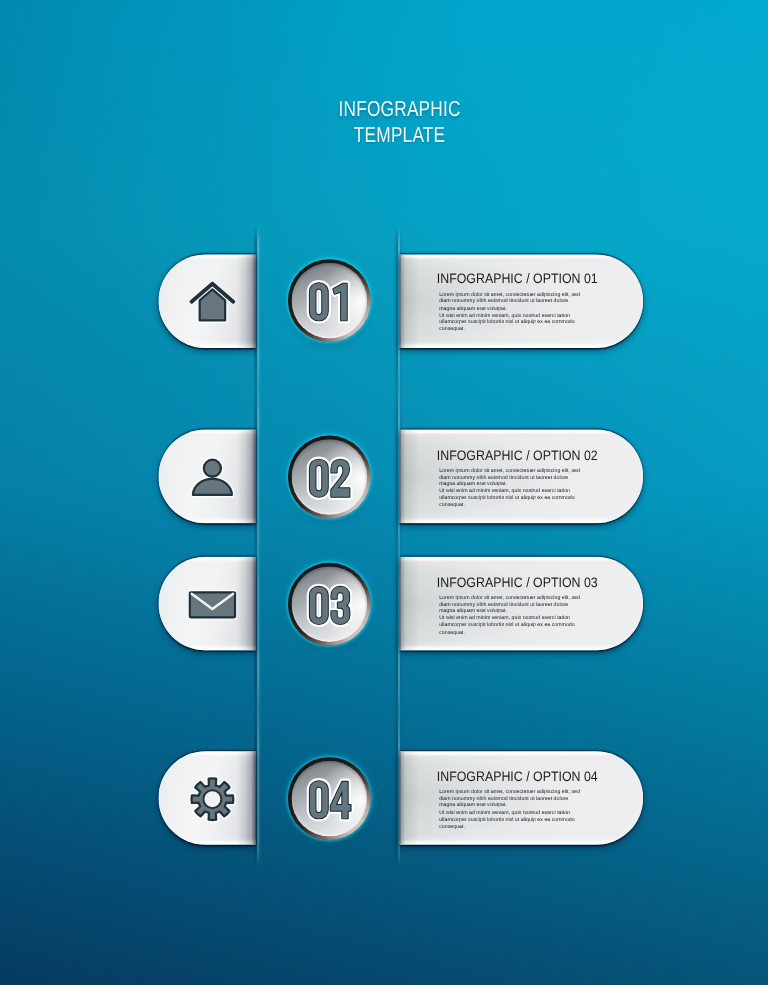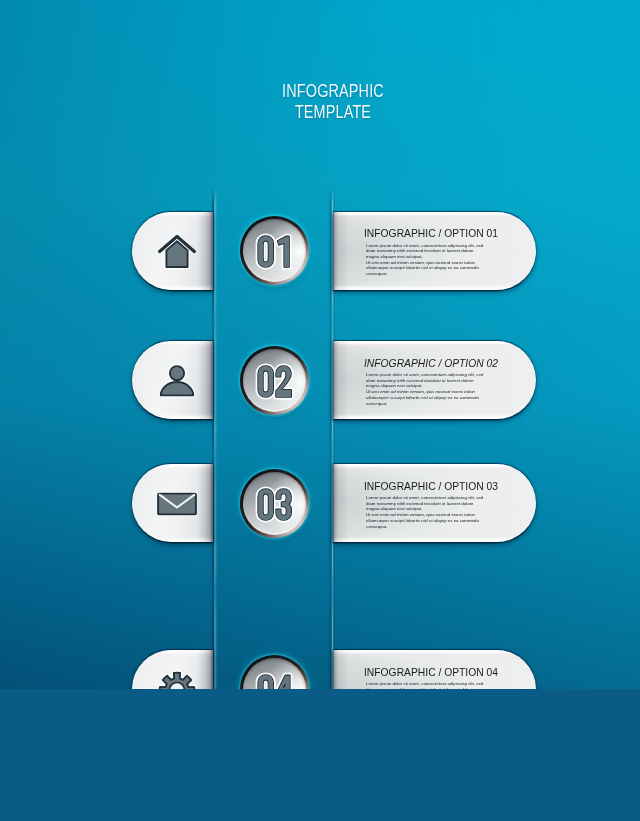--- a/index.html
+++ b/index.html
@@ -1,20 +1,20 @@
 <!DOCTYPE html>
 <html><head>
 <meta charset="utf-8">
 <title>Infographic Template</title>
 <style>
   html,body{margin:0;padding:0;background:#0a5c86;}
   body{width:640px;height:821px;overflow:hidden;
        font-family:"Liberation Sans",sans-serif;
        -webkit-font-smoothing:antialiased;}
-  #stage{position:relative;width:640px;height:689px;overflow:hidden;}
+  #stage{position:relative;width:640px;height:821px;overflow:hidden;}
 
   
   .bg-base{position:absolute;left:0;top:0;width:640px;height:821px;
     background:linear-gradient(180deg,
       rgb(1,137,176) 0px,
       rgb(5,140,175) 195px,
       rgb(5,128,168) 400px,
       rgb(3,94,134) 605px,
       rgb(6,58,96) 821px);}
   .bg-tint{position:absolute;left:0;top:0;width:640px;height:821px;
@@ -188,21 +188,21 @@
                 </g>
                 <g fill="#63767f" stroke="#16232a" stroke-width="1.6" stroke-linejoin="round" paint-order="stroke">
                   <path transform="translate(0,0)" d="M9 0 C13.4 0 16.5 2.8 16.5 7.6 L16.5 23.4 C16.5 28.2 13.4 31 9 31 C4.6 31 1.5 28.2 1.5 23.4 L1.5 7.6 C1.5 2.8 4.6 0 9 0 Z M9 4.6 C7.2 4.6 6.2 5.9 6.2 7.9 L6.2 23.1 C6.2 25.1 7.2 26.4 9 26.4 C10.8 26.4 11.8 25.1 11.8 23.1 L11.8 7.9 C11.8 5.9 10.8 4.6 9 4.6 Z"></path>
                   <path transform="translate(17.9,0)" d="M11.2 0.4 L14.4 0.4 L14.4 31 L9.6 31 L9.6 7.0 L4.3 8.9 L3.1 4.9 Z"></path>
                 </g>
               </g>
             </svg>
     </div>
   </div>
       </div>
-      <div class="row" style="top: 320px; font-style: italic;">
+      <div class="row" style="top: 337px;">
   <div class="ipanel">
     <div class="ipanel-sheen"></div>
     <div class="ipanel-edge"></div>
   </div>
   <div class="icon">
           <svg width="40" height="40" viewBox="0 0 40 40">
             <g fill="none" stroke="#ffffff" stroke-width="4.4" stroke-linejoin="round" opacity="0.85">
               <circle cx="20" cy="12.2" r="7.1"></circle>
               <path d="M3.8 34.4 A16.2 13.4 0 0 1 36.2 34.4 Z"></path>
             </g>
@@ -275,21 +275,21 @@
                 </g>
                 <g fill="#63767f" stroke="#16232a" stroke-width="1.6" stroke-linejoin="round" paint-order="stroke">
                   <path transform="translate(0,0)" d="M9 0 C13.4 0 16.5 2.8 16.5 7.6 L16.5 23.4 C16.5 28.2 13.4 31 9 31 C4.6 31 1.5 28.2 1.5 23.4 L1.5 7.6 C1.5 2.8 4.6 0 9 0 Z M9 4.6 C7.2 4.6 6.2 5.9 6.2 7.9 L6.2 23.1 C6.2 25.1 7.2 26.4 9 26.4 C10.8 26.4 11.8 25.1 11.8 23.1 L11.8 7.9 C11.8 5.9 10.8 4.6 9 4.6 Z"></path>
                   <path transform="translate(17.9,0)" d="M9 0 C13.4 0 16.4 2.8 16.4 7.3 L16.4 10.1 C16.4 12.7 15.5 14.4 13.7 15.3 C15.6 16.2 16.6 18.1 16.6 20.9 L16.6 23.7 C16.6 28.2 13.5 31 9 31 C4.6 31 1.5 28.2 1.5 23.7 L1.5 20.4 L6.1 20.4 L6.1 23.3 C6.1 25.3 7.2 26.5 9 26.5 C10.8 26.5 11.9 25.3 11.9 23.2 L11.9 20.7 C11.9 18.5 10.8 17.5 8.6 17.5 L6.9 17.5 L6.9 13.1 L8.6 13.1 C10.7 13.1 11.7 12.1 11.7 10.0 L11.7 7.6 C11.7 5.7 10.7 4.5 9 4.5 C7.2 4.5 6.1 5.7 6.1 7.7 L6.1 9.9 L1.6 9.9 L1.6 7.3 C1.6 2.8 4.6 0 9 0 Z"></path>
                 </g>
               </g>
             </svg>
     </div>
   </div>
       </div>
-      <div class="row" style="top: 629px;">
+      <div class="row" style="top: 605px;">
   <div class="ipanel">
     <div class="ipanel-sheen"></div>
     <div class="ipanel-edge"></div>
   </div>
   <div class="icon">
           <svg width="40" height="40" viewBox="0 0 40 40">
             <path d="M16.87 2.88 A17.40 17.40 0 0 1 23.13 2.88 L22.89 8.56 A11.80 11.80 0 0 1 26.05 9.87 L29.89 5.69 A17.40 17.40 0 0 1 34.31 10.11 L30.13 13.95 A11.80 11.80 0 0 1 31.44 17.11 L37.12 16.87 A17.40 17.40 0 0 1 37.12 23.13 L31.44 22.89 A11.80 11.80 0 0 1 30.13 26.05 L34.31 29.89 A17.40 17.40 0 0 1 29.89 34.31 L26.05 30.13 A11.80 11.80 0 0 1 22.89 31.44 L23.13 37.12 A17.40 17.40 0 0 1 16.87 37.12 L17.11 31.44 A11.80 11.80 0 0 1 13.95 30.13 L10.11 34.31 A17.40 17.40 0 0 1 5.69 29.89 L9.87 26.05 A11.80 11.80 0 0 1 8.56 22.89 L2.88 23.13 A17.40 17.40 0 0 1 2.88 16.87 L8.56 17.11 A11.80 11.80 0 0 1 9.87 13.95 L5.69 10.11 A17.40 17.40 0 0 1 10.11 5.69 L13.95 9.87 A11.80 11.80 0 0 1 17.11 8.56 Z" fill="none" stroke="#ffffff" stroke-width="4.6" stroke-linejoin="round" opacity="0.85"></path>
             <path d="M16.87 2.88 A17.40 17.40 0 0 1 23.13 2.88 L22.89 8.56 A11.80 11.80 0 0 1 26.05 9.87 L29.89 5.69 A17.40 17.40 0 0 1 34.31 10.11 L30.13 13.95 A11.80 11.80 0 0 1 31.44 17.11 L37.12 16.87 A17.40 17.40 0 0 1 37.12 23.13 L31.44 22.89 A11.80 11.80 0 0 1 30.13 26.05 L34.31 29.89 A17.40 17.40 0 0 1 29.89 34.31 L26.05 30.13 A11.80 11.80 0 0 1 22.89 31.44 L23.13 37.12 A17.40 17.40 0 0 1 16.87 37.12 L17.11 31.44 A11.80 11.80 0 0 1 13.95 30.13 L10.11 34.31 A17.40 17.40 0 0 1 5.69 29.89 L9.87 26.05 A11.80 11.80 0 0 1 8.56 22.89 L2.88 23.13 A17.40 17.40 0 0 1 2.88 16.87 L8.56 17.11 A11.80 11.80 0 0 1 9.87 13.95 L5.69 10.11 A17.40 17.40 0 0 1 10.11 5.69 L13.95 9.87 A11.80 11.80 0 0 1 17.11 8.56 Z" fill="#66757e" stroke="#22323c" stroke-width="1.9" stroke-linejoin="round"></path>
             <circle cx="20" cy="20" r="7.5" fill="#f0f1f3" stroke="#22323c" stroke-width="1.7"></circle>
           </svg>

